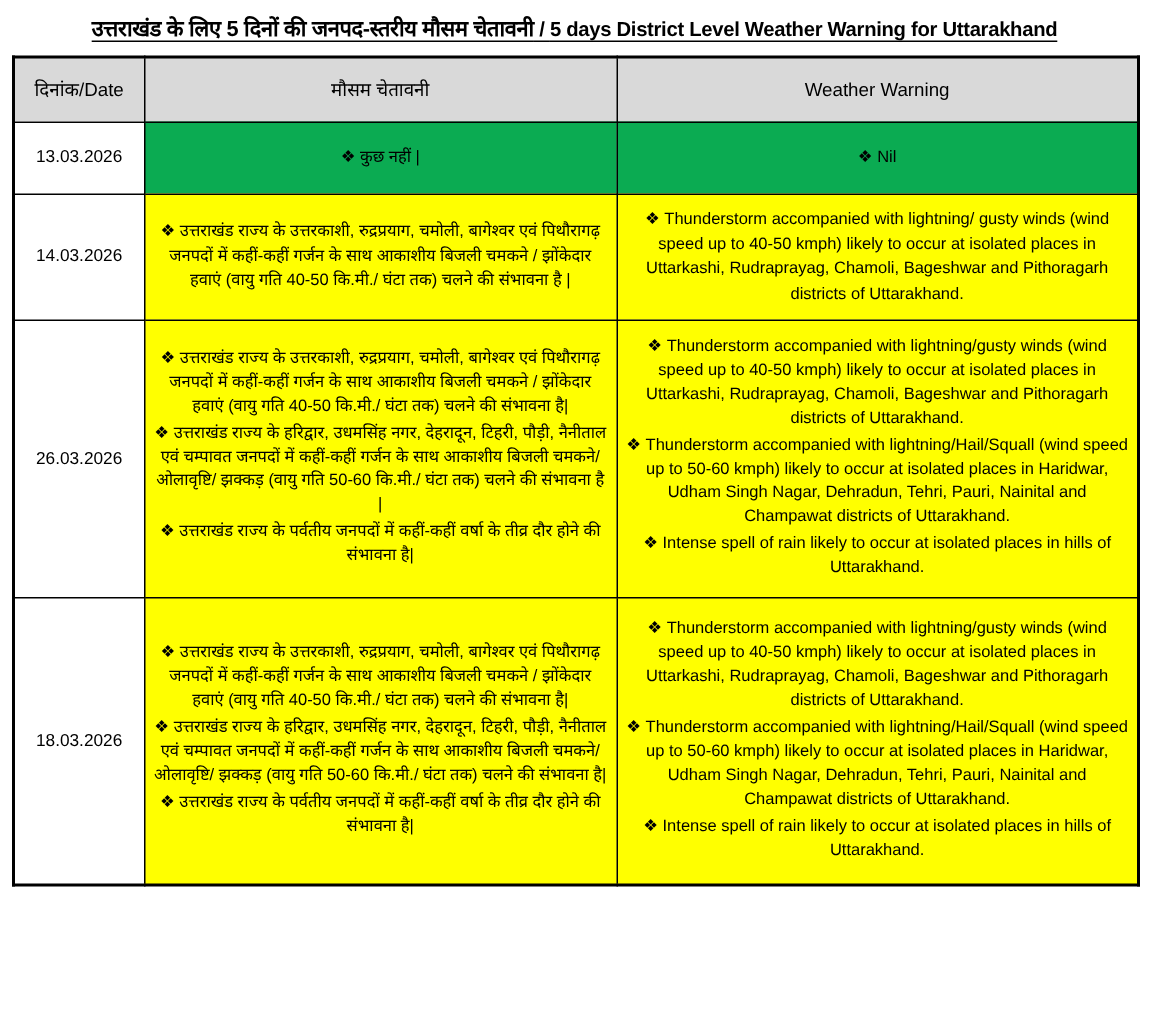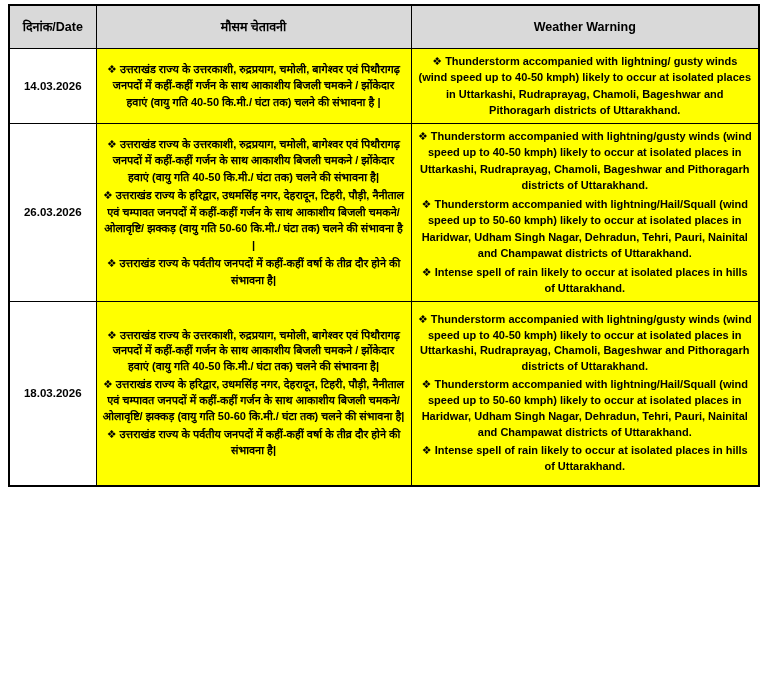--- a/index.html
+++ b/index.html
@@ -19,21 +19,21 @@
     margin:4px 0 9px 0;white-space:nowrap;letter-spacing:-0.2px;
   }
   .title .hi{font-size:14.5px;}
   table.warning-table{
     border-collapse:collapse;width:750px;table-layout:fixed;
     border:2px solid var(--bd);
   }
   .warning-table td,.warning-table th{
     border:1.5px solid var(--bd);
     padding:2px 6px;vertical-align:middle;text-align:center;
-    font-weight:bold;color:var(--ink);
+    font-weight:normal;color:var(--ink);
   }
   col.c-date{width:87px;}
   col.c-hindi{width:315px;}
   col.c-eng{width:348px;}
   thead th{background:var(--hdr);font-size:12.5px;height:43px;}
   td.date-cell{background:#ffffff;font-size:11.5px;}
   td.warn-cell{font-size:11px;line-height:1.5;}
   td.warn-cell.green{background:var(--green);}
   td.warn-cell.yellow{background:var(--yellow);}
   .bullet-line{margin:2px 0;}
@@ -44,35 +44,45 @@
   tbody tr:nth-child(3) td{height:185px;}
   tbody tr:nth-child(4) td{height:192px;}
   tbody tr:nth-child(5) td{height:63px;}
   tbody tr:nth-child(3) td.warn-cell,
   tbody tr:nth-child(4) td.warn-cell{line-height:1.45;}
 </style>
 </head>
 <body>
 
 <div class="page">
+  <div class="title"><span class="hi">उत्तराखंड के लिए 5 दिनों की जनपद-स्तरीय मौसम चेतावनी</span><span> / </span><span>5 days District Level Weather Warning for Uttarakhand</span></div>
 
   <table class="warning-table">
     <colgroup>
       <col class="c-date">
         <col class="c-hindi">
         <col class="c-eng">
     </colgroup>
     <thead>
       <tr>
         <th>दिनांक/Date</th>
         <th>मौसम चेतावनी</th>
         <th>Weather Warning</th>
       </tr>
     </thead>
     <tbody>
+        <tr>
+          <td class="date-cell">13.03.2026</td>
+          <td class="warn-cell green">
+            <div class="bullet-line"><span class="bullet">❖</span>कुछ नहीं |</div>
+          </td>
+          <td class="warn-cell green">
+            <div class="bullet-line"><span class="bullet">❖</span>Nil</div>
+          </td>
+        </tr>
         <tr>
           <td class="date-cell">14.03.2026</td>
           <td class="warn-cell yellow">
             <div class="bullet-line"><span class="bullet">❖</span>उत्तराखंड राज्य के उत्तरकाशी, रुद्रप्रयाग, चमोली, बागेश्वर एवं  पिथौरागढ़ जनपदों में कहीं-कहीं गर्जन के साथ आकाशीय बिजली चमकने / झोंकेदार हवाएं (वायु गति 40-50 कि.मी./ घंटा तक) चलने की संभावना है |</div>
           </td>
           <td class="warn-cell yellow">
             <div class="bullet-line"><span class="bullet">❖</span>Thunderstorm accompanied with lightning/ gusty winds (wind speed up to 40-50 kmph) likely to occur at isolated places in Uttarkashi, Rudraprayag, Chamoli, Bageshwar and Pithoragarh districts of Uttarakhand.</div>
           </td>
         </tr>
         <tr>

